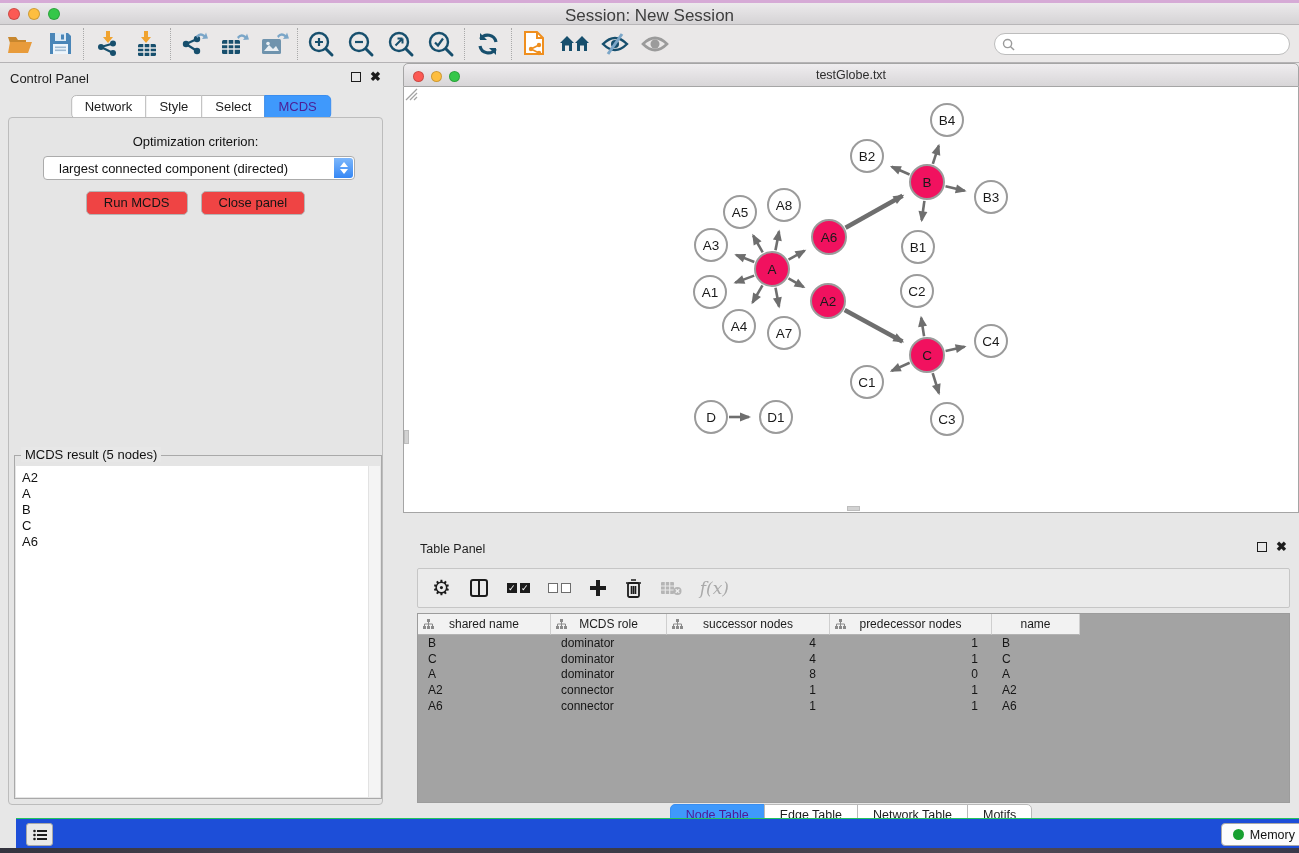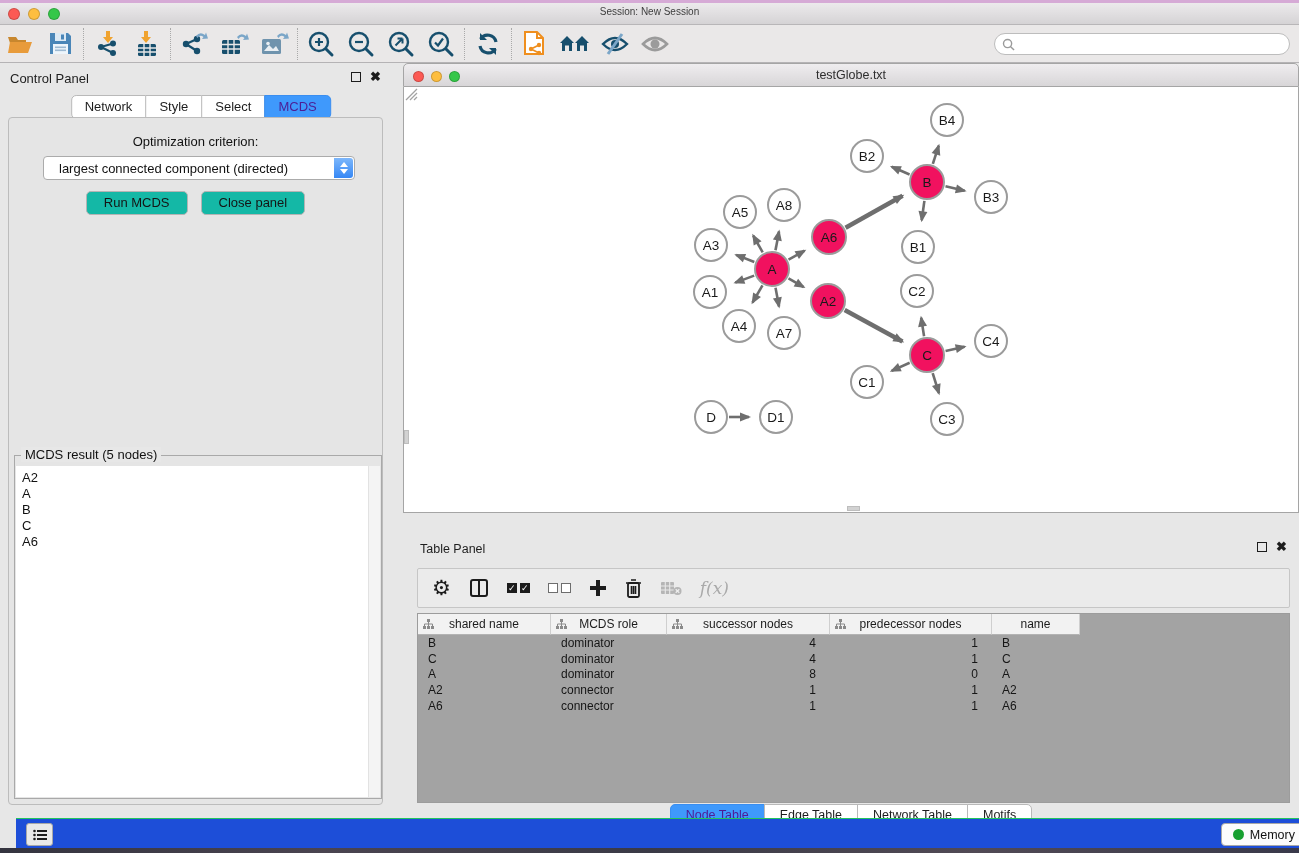--- a/index.html
+++ b/index.html
@@ -5,21 +5,21 @@
   * { margin:0; padding:0; box-sizing:border-box; }
   html,body { background:#555; }
   body { font-family:"Liberation Sans", sans-serif; }
   #app { position:relative; width:1299px; height:853px; background:#e7e7e7; overflow:hidden; }
 
   
   .top-strip { position:absolute; left:0; top:0; width:1299px; height:3px; background:#d6aad6; }
   .titlebar { position:absolute; left:0; top:3px; width:1299px; height:22px;
     background:linear-gradient(#eceaec,#d5d3d5); border-bottom:1px solid #b8b6b8; }
   .titlebar .title { position:absolute; left:0; right:0; top:3px; text-align:center;
-    font-size:10px; color:#3e3e3e; }
+    font-size:17px; color:#3e3e3e; }
   .lights { position:absolute; left:8px; top:5px; display:flex; gap:8px; }
   .light { width:12px; height:12px; border-radius:50%; border:1px solid rgba(0,0,0,.18); }
   .light.red{ background:#fc5a54; } .light.yellow{ background:#fdbe40; } .light.green{ background:#35c749; }
 
   .toolbar { position:absolute; left:0; top:25px; width:1299px; height:38px;
     background:#eae8e8; border-bottom:1px solid #b5b3b5; display:flex; align-items:center; }
   .tbtn { width:40px; height:34px; display:flex; align-items:center; justify-content:center; }
   .tsep { width:1px; height:32px; border-left:1px dotted #a9a9a9; margin:0 3px; }
   .search-wrap { position:absolute; right:9px; top:8px; width:296px; height:22px; background:#fff;
     border:1px solid #bdbdbd; border-radius:12px; display:flex; align-items:center; padding-left:7px; }
@@ -48,21 +48,21 @@
   .criterion { position:absolute; left:43px; top:93px; width:312px; height:24px; background:#fff;
     border:1px solid #ababab; border-radius:4px; font-size:13px; color:#111;
     display:flex; align-items:center; padding-left:15px; }
   .criterion .stepper { position:absolute; right:1px; top:1px; bottom:1px; width:19px;
     border-radius:0 3px 3px 0; background:linear-gradient(#7db7fb,#3587f5);
     display:flex; flex-direction:column; align-items:center; justify-content:center; gap:2px; }
   .arr-up { width:0; height:0; border-left:4px solid transparent; border-right:4px solid transparent; border-bottom:5px solid #fff; }
   .arr-dn { width:0; height:0; border-left:4px solid transparent; border-right:4px solid transparent; border-top:5px solid #fff; }
 
   .cp-buttons { position:absolute; left:0; right:0; top:128px; display:flex; justify-content:center; gap:13px; }
-  .mac-btn { background:#14b8a6; border:1px solid #b4b4b4; border-radius:5px; padding:3px 17px 4px;
+  .mac-btn { background:#ef4444; border:1px solid #b4b4b4; border-radius:5px; padding:3px 17px 4px;
     font-size:13px; color:#151515; }
 
   .groupbox { position:absolute; left:14px; top:392px; width:368px; height:344px; border:1px solid #a9a9a9; }
   .groupbox .gb-label { position:absolute; top:-9px; left:6px; background:#e7e7e7; padding:0 4px;
     font-size:13px; color:#111; }
   .gb-list { position:absolute; left:1px; right:1px; top:10px; bottom:1px; background:#fff; overflow:hidden; }
   .gb-scroll { position:absolute; right:0; top:0; bottom:0; width:12px; background:#f4f4f4; border-left:1px solid #e2e2e2; }
   .gb-item { font-size:13px; color:#111; line-height:16px; padding-left:6px; }
   .gb-list .items { padding-top:4px; }
 

